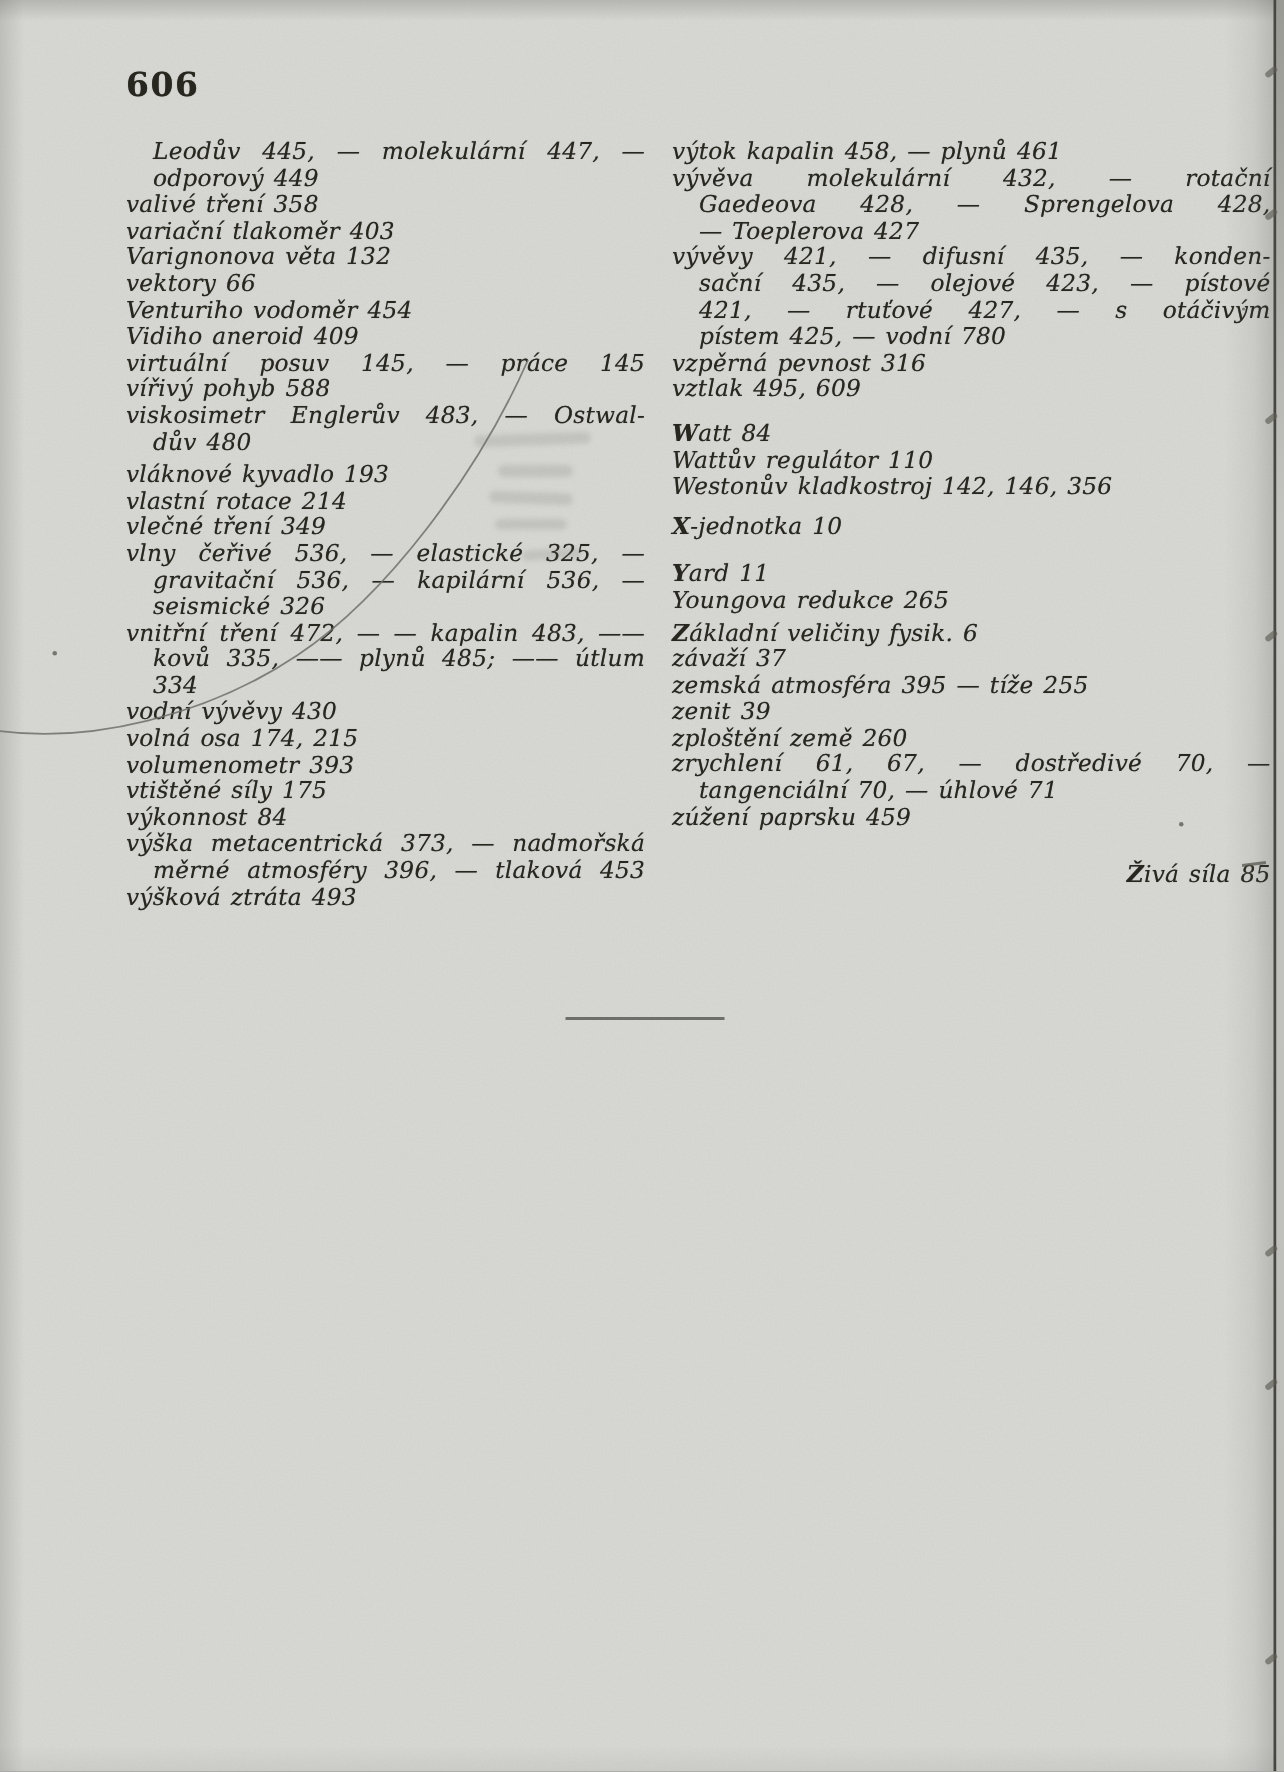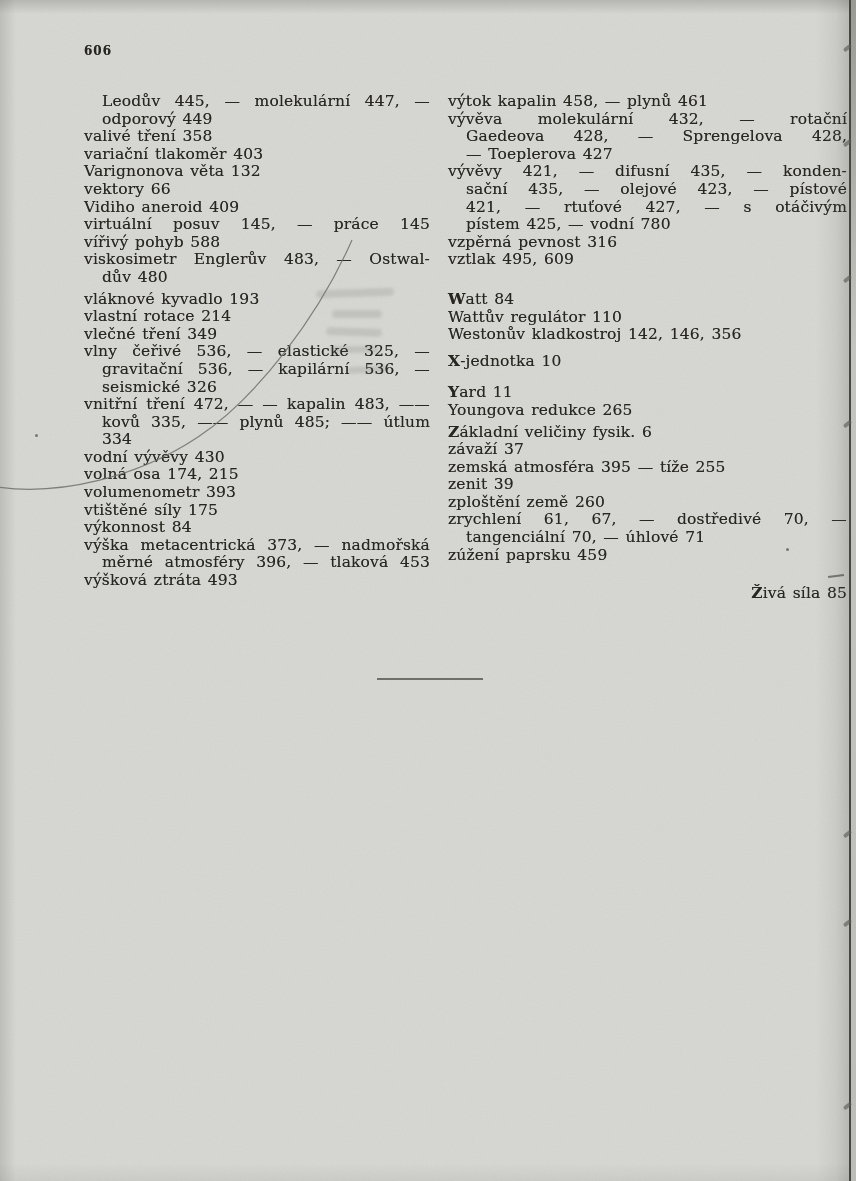--- a/index.html
+++ b/index.html
@@ -10,32 +10,32 @@
     background:
       linear-gradient(180deg, rgba(110,110,106,.30) 0px, rgba(110,110,106,0) 14px),
       linear-gradient(90deg, rgba(105,105,100,.22) 0px, rgba(105,105,100,0) 16px),
       linear-gradient(0deg, rgba(110,110,106,.10) 0px, rgba(110,110,106,0) 18px),
       #d8d9d5;
     font-family:"DejaVu Serif","Liberation Serif",serif;
     color:#27271f;
   }
   .pagenum{
     position:absolute;left:84px;top:44px;
-    font-size:12px;font-weight:700;letter-spacing:1px;
+    font-size:22px;font-weight:700;letter-spacing:1px;
     text-shadow:0 0 .5px rgba(30,30,25,.55);
   }
   .col{
     position:absolute;top:93px;
     font-size:15.5px;line-height:17.6px;
     letter-spacing:.15px;word-spacing:1.5px;
     text-shadow:0 0 .5px rgba(30,30,25,.5);
   }
   .col.left{left:84px;width:346px;}
   .col.right{left:448px;width:399px;}
-  .line{min-height:17.6px;}
+  .line{min-height:17.6px;font-style:italic;}
   .line.just{text-align:justify;text-align-last:justify;}
   .line.ind1{margin-left:18px;}
   .bf{font-weight:700;}
   .rule{
     position:absolute;left:377px;top:678px;width:106px;height:1.5px;
     background:#6f6f69;
   }
   
   .right-shade{
     position:absolute;right:0;top:0;width:40px;height:100%;
@@ -85,20 +85,21 @@
 
   <div class="pagenum">606</div>
 
   <div class="col left" id="col-left">
       <div class="line just ind1">Leodův 445, — molekulární 447, —</div>
       <div class="line ind1">odporový 449</div>
       <div class="line">valivé tření 358</div>
       <div class="line">variační tlakoměr 403</div>
       <div class="line">Varignonova věta 132</div>
       <div class="line">vektory 66</div>
+      <div class="line">Venturiho vodoměr 454</div>
       <div class="line">Vidiho aneroid 409</div>
       <div class="line just">virtuální posuv 145, — práce 145</div>
       <div class="line">vířivý pohyb 588</div>
       <div class="line just">viskosimetr Englerův 483, — Ostwal-</div>
       <div class="line ind1">dův 480</div>
       <div class="line" style="margin-top: 4px;">vláknové kyvadlo 193</div>
       <div class="line">vlastní rotace 214</div>
       <div class="line">vlečné tření 349</div>
       <div class="line just">vlny čeřivé 536, — elastické 325, —</div>
       <div class="line just ind1">gravitační 536, — kapilární 536, —</div>
@@ -119,21 +120,21 @@
       <div class="line">výtok kapalin 458, — plynů 461</div>
       <div class="line just">vývěva molekulární 432, — rotační</div>
       <div class="line just ind1">Gaedeova 428, — Sprengelova 428,</div>
       <div class="line ind1">— Toeplerova 427</div>
       <div class="line just">vývěvy 421, — difusní 435, — konden-</div>
       <div class="line just ind1">sační 435, — olejové 423, — pístové</div>
       <div class="line just ind1">421, — rtuťové 427, — s otáčivým</div>
       <div class="line ind1">pístem 425, — vodní 780</div>
       <div class="line">vzpěrná pevnost 316</div>
       <div class="line">vztlak 495, 609</div>
-      <div class="line" style="margin-top: 21px;"><span class="bf">W</span>att 84</div>
+      <div class="line" style="margin-top: 11px;"><span class="bf">W</span>att 84</div>
       <div class="line">Wattův regulátor 110</div>
       <div class="line">Westonův kladkostroj 142, 146, 356</div>
       <div class="line" style="margin-top: 8px;"><span class="bf">X</span>-jednotka 10</div>
       <div class="line" style="margin-top: 13px;"><span class="bf">Y</span>ard 11</div>
       <div class="line">Youngova redukce 265</div>
       <div class="line" style="margin-top: 3px;"><span class="bf">Z</span>ákladní veličiny fysik. 6</div>
       <div class="line">závaží 37</div>
       <div class="line">zemská atmosféra 395 — tíže 255</div>
       <div class="line">zenit 39</div>
       <div class="line">zploštění země 260</div>

